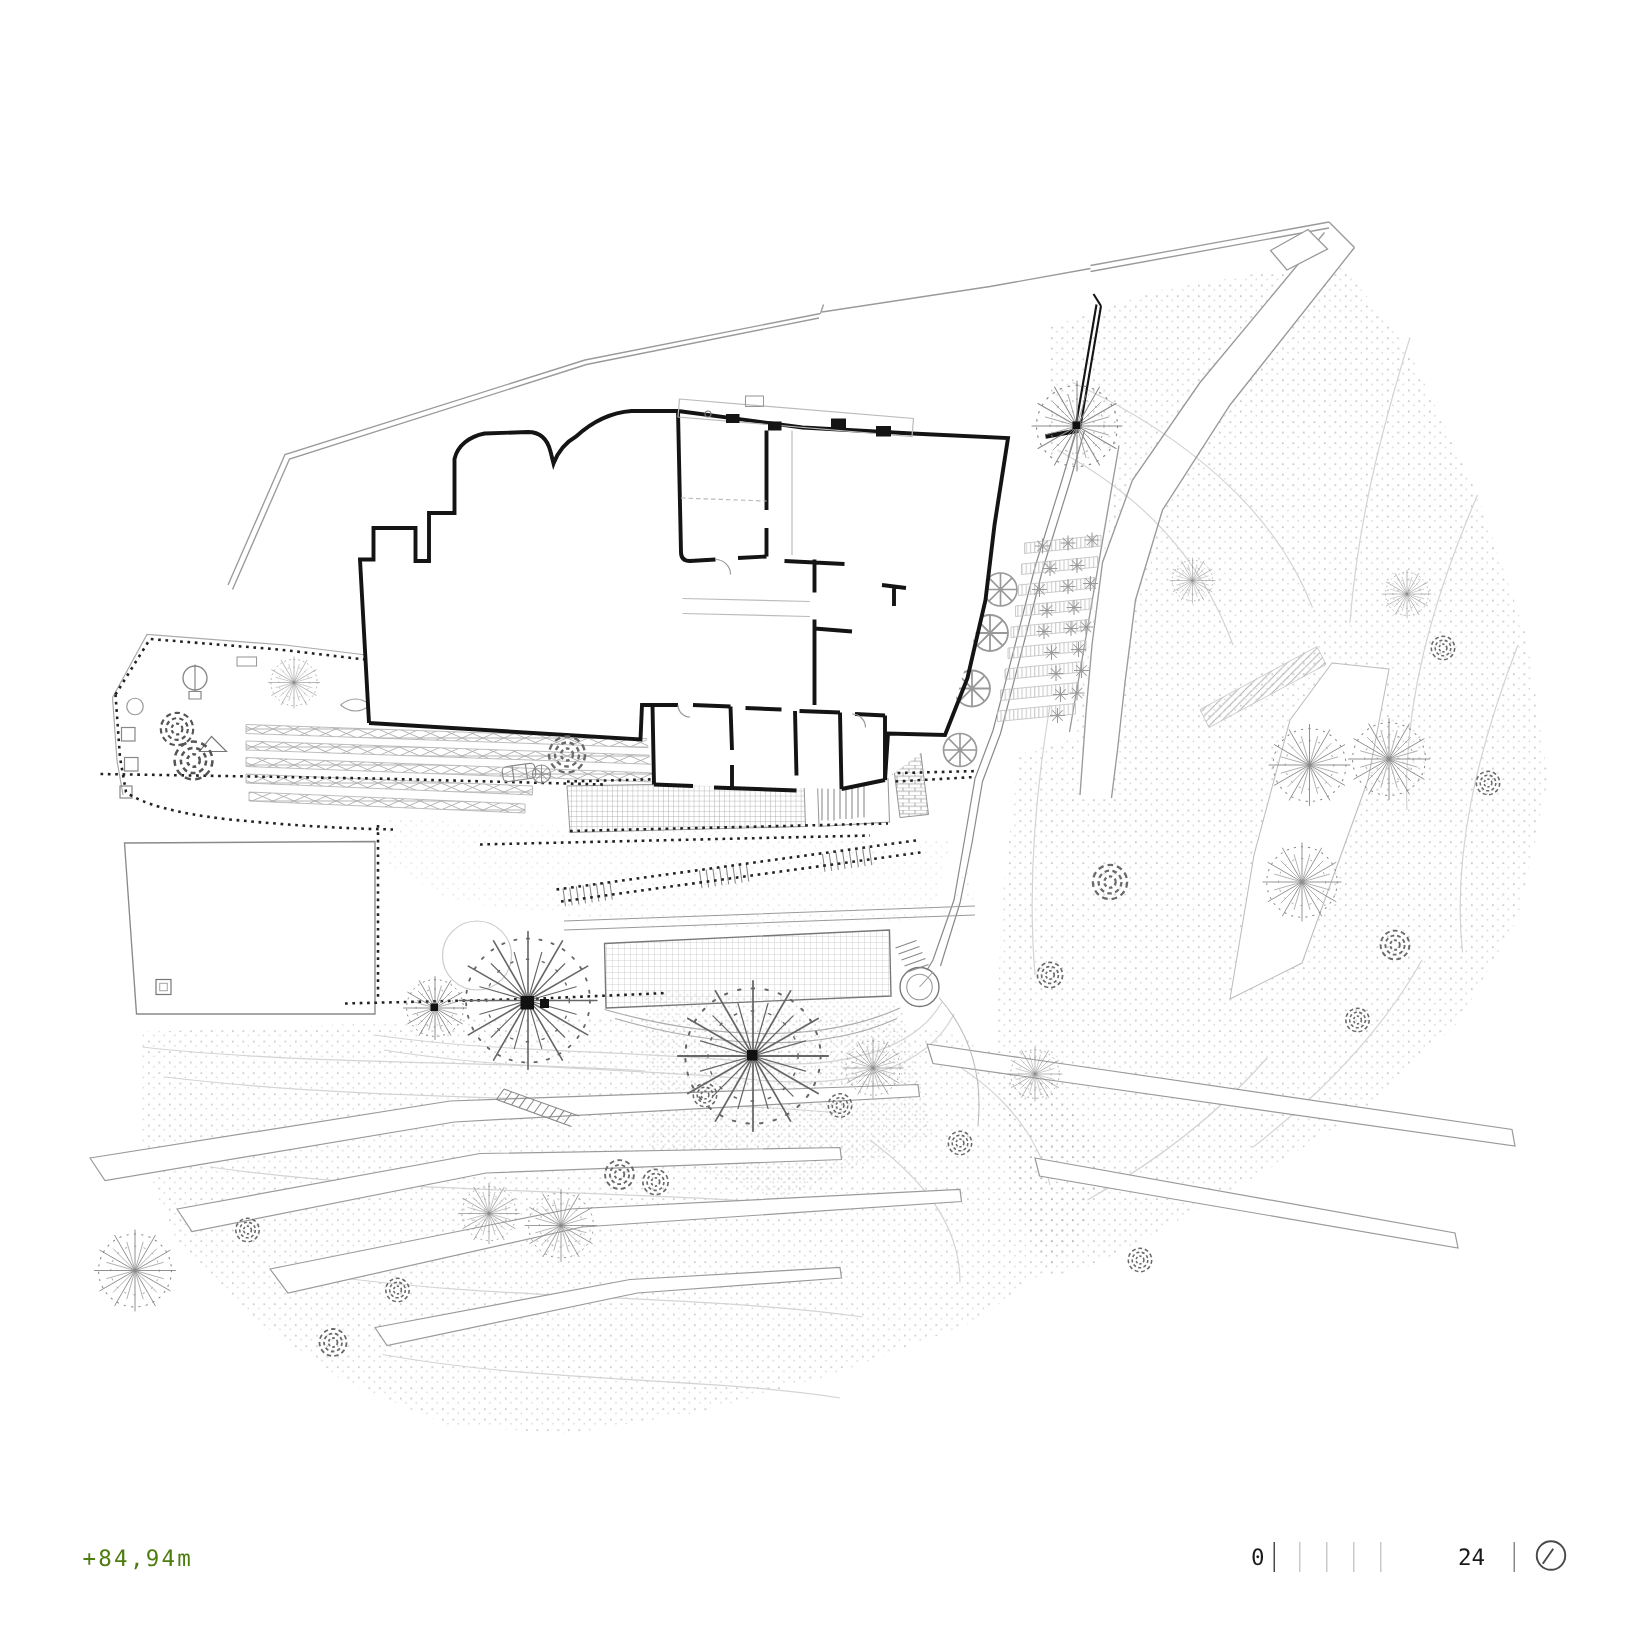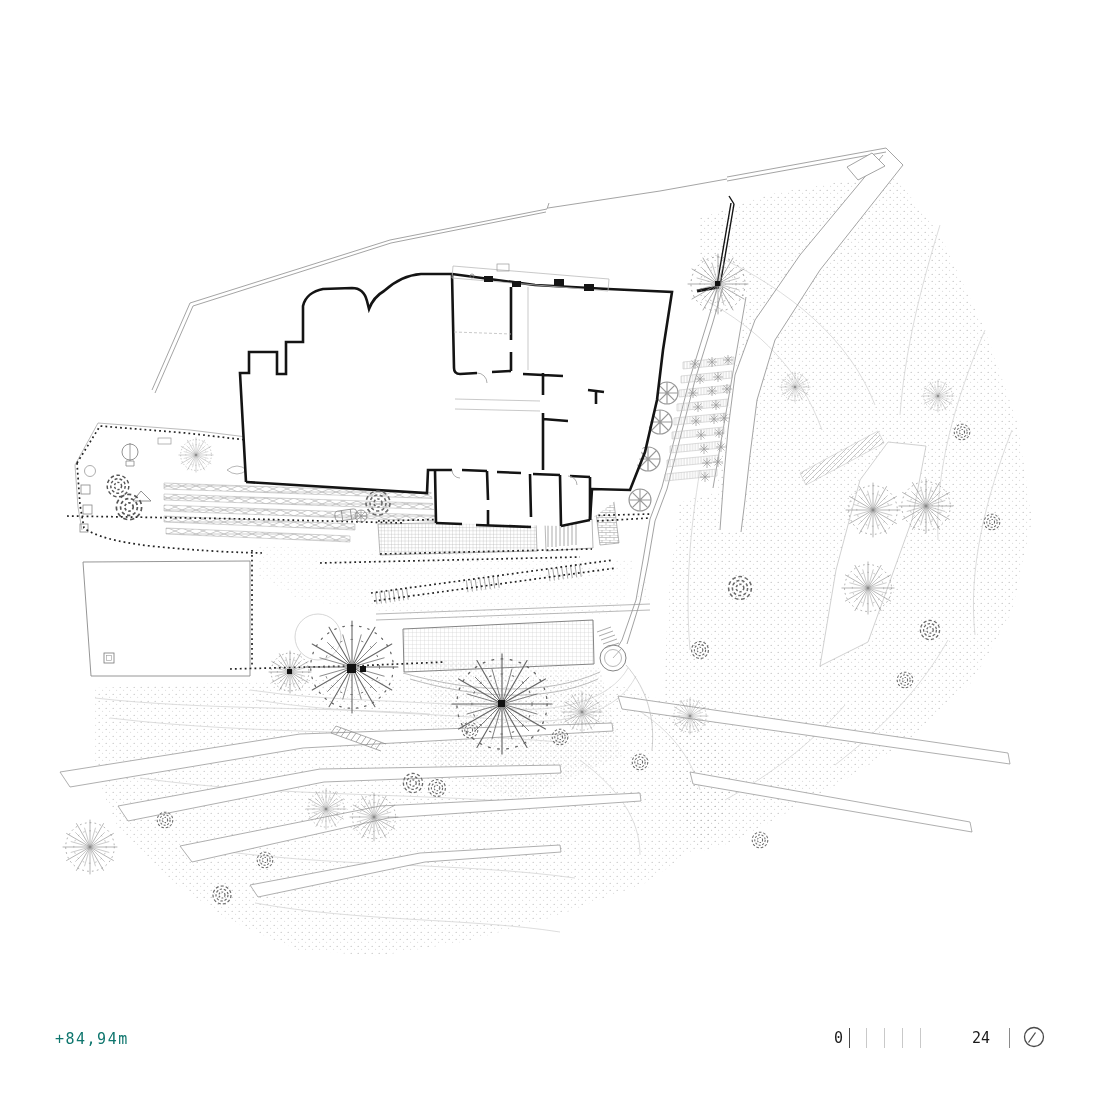--- a/index.html
+++ b/index.html
@@ -1,19 +1,19 @@
 <!DOCTYPE html>
 <html><head>
 <meta charset="utf-8">
 <style>
   html,body{margin:0;padding:0;background:#ffffff;}
   .page{position:relative;width:1100px;height:1100px;background:#fff;overflow:hidden;
         font-family:"DejaVu Sans Mono","Liberation Mono",monospace;}
   .plan-svg{position:absolute;left:0;top:0;}
-  .elev{position:absolute;left:55px;top:1030px;font-size:15px;letter-spacing:1.5px;color:#0f766e;}
+  .elev{position:absolute;left:55px;top:1030px;font-size:15px;letter-spacing:1.5px;color:#4d7c0f;}
   .scalebar{position:absolute;left:0;top:0;width:1100px;height:1100px;pointer-events:none;}
   .sb-label{position:absolute;font-size:15px;color:#1a1a1a;}
   .sb-zero{left:829px;top:1029px;width:14px;text-align:right;}
   .sb-end{left:972px;top:1029px;}
   .tick{position:absolute;top:1028px;width:1px;height:20px;background:#c9c9c9;}
   .tick.dark{background:#4a4a4a;}
   .tick.mid{background:#8a8a8a;}
   .north{position:absolute;left:1021px;top:1024px;}
 </style>
 </head>

